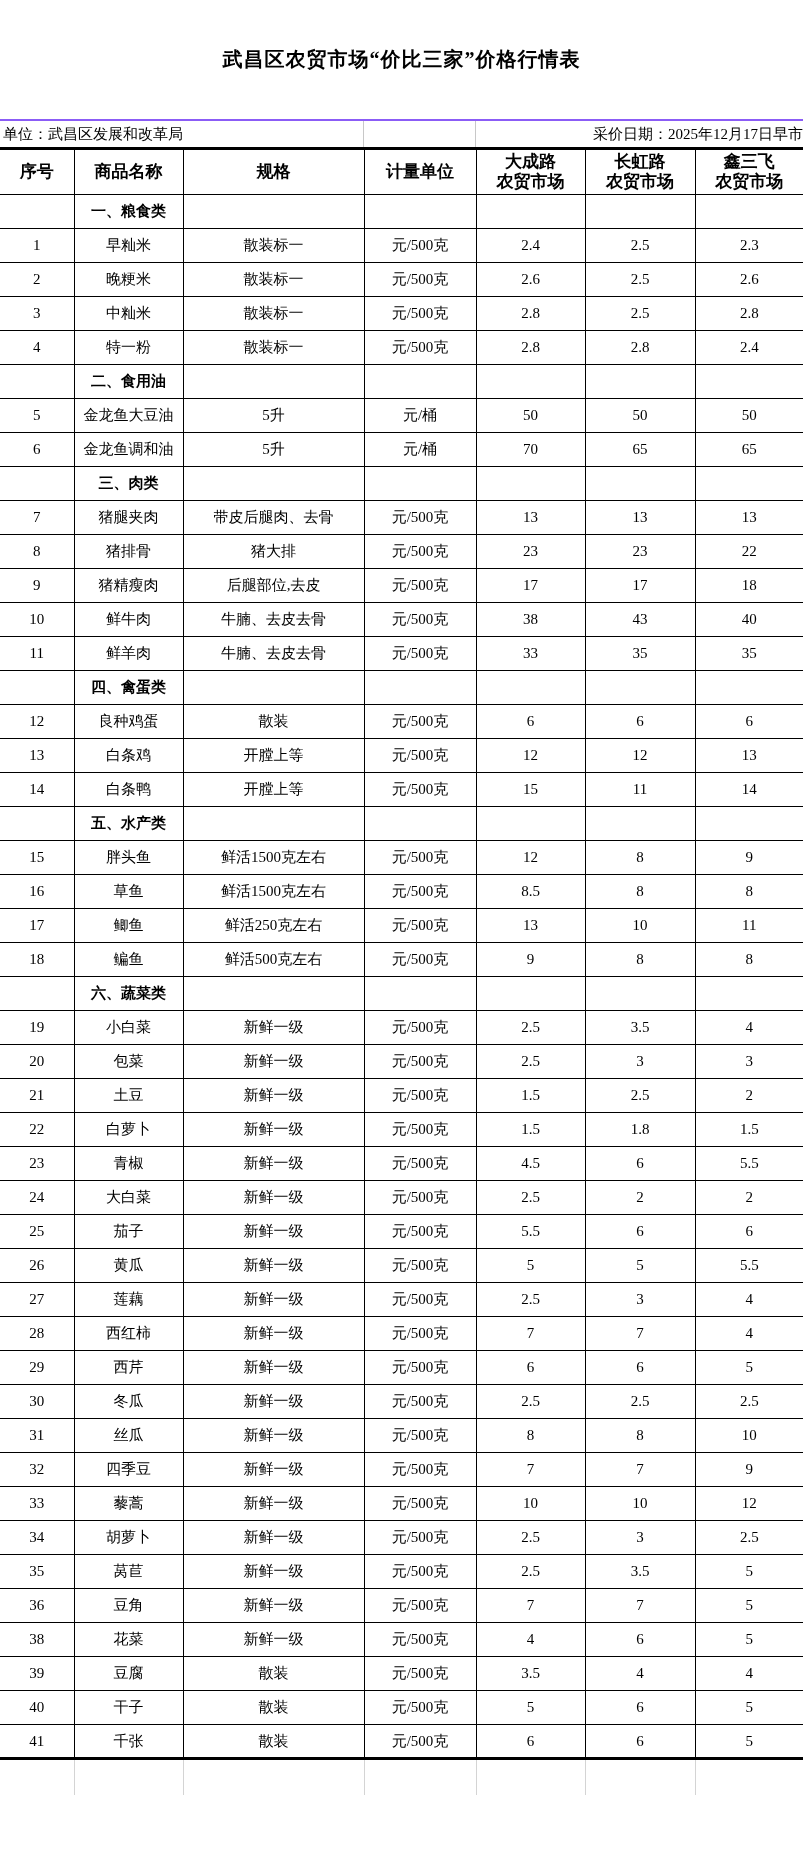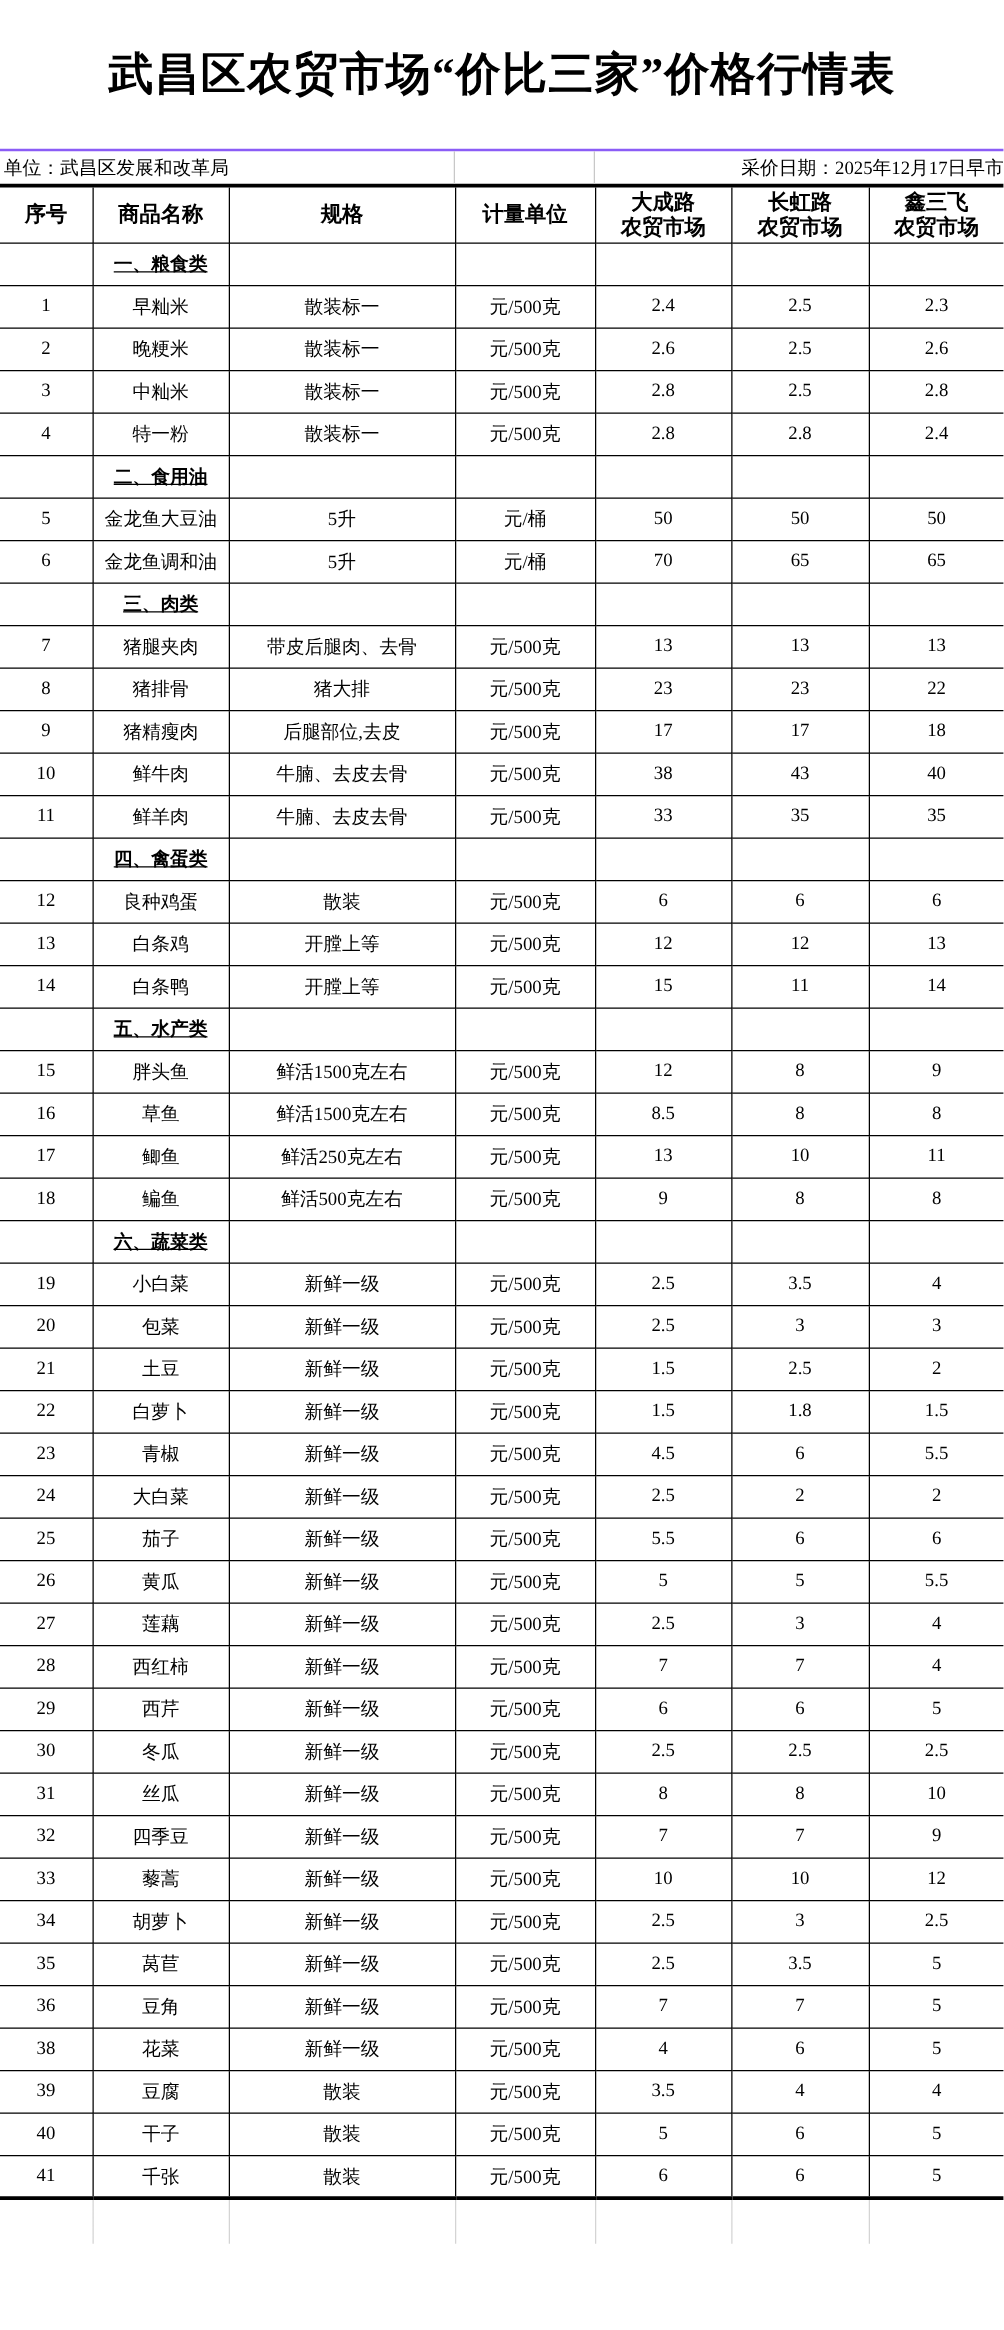--- a/index.html
+++ b/index.html
@@ -2,21 +2,21 @@
 <html><head>
 <meta charset="utf-8">
 <style>
   html,body{margin:0;padding:0;background:#fff;}
   .page{
     width:803px;height:1864px;background:#ffffff;color:#000;
     font-family:"Liberation Serif",serif;position:relative;overflow:hidden;
   }
   .title{
     height:119px;display:flex;align-items:center;justify-content:center;
-    font-weight:bold;font-size:36px;letter-spacing:1px;
+    font-weight:bold;font-size:20px;letter-spacing:1px;
     font-family:"Liberation Serif",serif;
   }
   
   .info-bar{
     display:flex;height:26px;align-items:stretch;
     border-top:2px solid #8b5cf6;border-bottom:3px solid #000;
     font-size:15px;
   }
   .info-unit{width:364px;display:flex;align-items:center;padding-left:3px;
     border-right:1px solid #c8c8c8;box-sizing:border-box;}
@@ -32,21 +32,21 @@
     font-family:"Liberation Sans",sans-serif;font-weight:bold;font-size:17px;
     white-space:pre-line;line-height:1.2;text-align:center;vertical-align:middle;
   }
   table.price tbody tr{height:34px;}
   table.price td{font-size:15px;text-align:center;vertical-align:middle;}
   td.cell-name{font-size:14px;}
   td.cell-spec{text-align:left;padding-left:3px;font-size:14px;}
   td.cell-unit{font-size:14px;}
   td.cell-section{
     font-family:"Liberation Sans",sans-serif;font-weight:bold;
-    text-align:left;padding-left:2px;font-size:15px;text-decoration:underline;
+    text-align:left;padding-left:2px;font-size:15px;
   }
   table.price tbody tr:last-child td{border-bottom:3px solid #000;}
   
   .tail{
     height:35px;width:803px;
     background:
       linear-gradient(#d4d4d4,#d4d4d4) 74px 0/1px 100% no-repeat,
       linear-gradient(#d4d4d4,#d4d4d4) 183px 0/1px 100% no-repeat,
       linear-gradient(#d4d4d4,#d4d4d4) 364px 0/1px 100% no-repeat,
       linear-gradient(#d4d4d4,#d4d4d4) 476px 0/1px 100% no-repeat,

